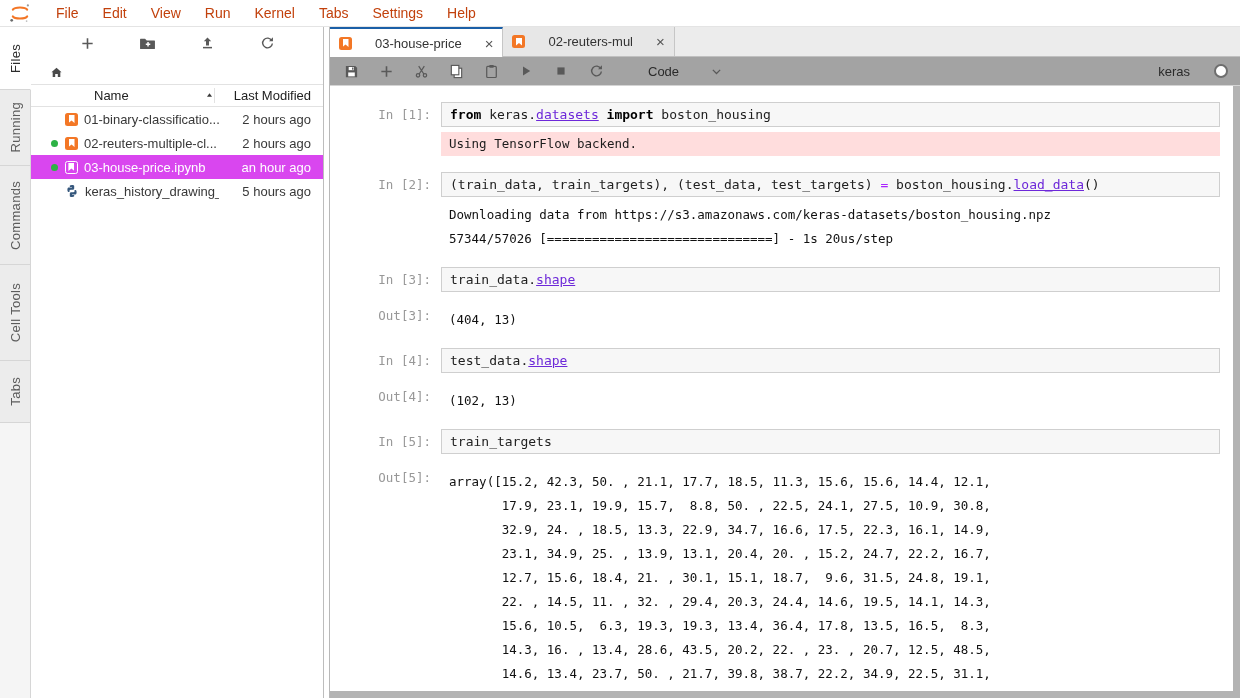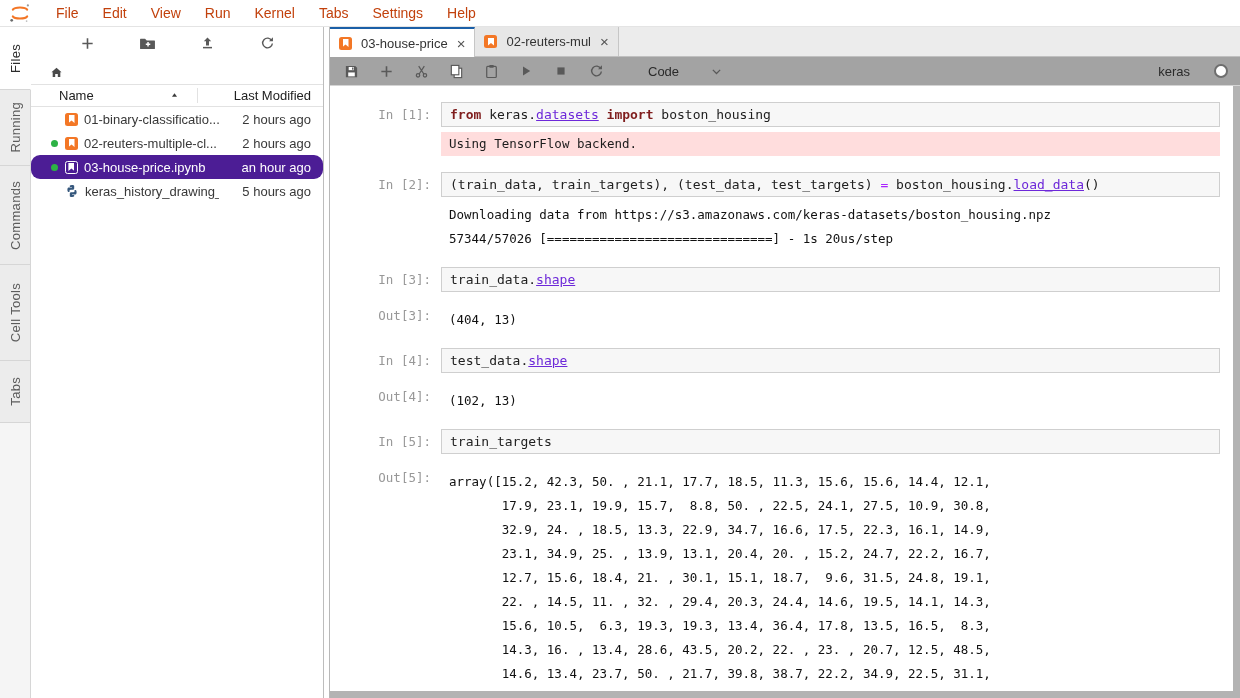--- a/index.html
+++ b/index.html
@@ -26,45 +26,45 @@
   .striptab.active span { color:#2c2c2c; }
   .stripfill { flex:1; border-right:1px solid #d6d6d6; background:#f5f5f5; }
 
   
   .fb { width:293px; flex:none; background:#fff; display:flex; flex-direction:column; border-right:1px solid #bdbdbd; }
   .fb-toolbar { height:33px; display:flex; align-items:center; justify-content:space-around; padding:0 26px; }
   .fb-btn { width:20px; height:20px; display:flex; align-items:center; justify-content:center; cursor:pointer; }
   .fb-crumb { height:24px; display:flex; align-items:center; padding-left:15px; }
   .fb-head { height:23px; display:flex; align-items:center; border-top:1px solid #e2e2e2;
              border-bottom:1px solid #e2e2e2; font-size:13px; color:#212121; }
-  .fb-head .h-name { flex:1; padding-left:28px; display:flex; align-items:center; gap:4px; font-weight:400; }
+  .fb-head .h-name { flex:1; padding-left:63px; display:flex; align-items:center; gap:4px; font-weight:400; }
   .fb-head .h-name .caret { margin-left:72px; display:flex; }
   .fb-head .h-mod { width:126px; border-left:1px solid #e2e2e2; text-align:right; padding-right:12px; font-weight:400; }
   .fb-list { flex:1; overflow:hidden; }
   .file-row { height:24px; display:flex; align-items:center; padding-left:34px; font-size:13px; color:#383838; cursor:pointer; }
   .file-row .dotslot { width:14px; margin-left:-14px; display:flex; align-items:center; }
   .run-dot { width:7px; height:7px; border-radius:50%; background:#2db245; }
   .file-row .ficon { margin-right:6px; display:flex; align-items:center; }
   .file-row .fname { flex:1; white-space:nowrap; overflow:hidden; }
   .file-row .fmod { width:104px; text-align:right; padding-right:12px; white-space:nowrap; }
-  .file-row.selected { background:#4c1d95; color:#fff;border-radius:9px; }
+  .file-row.selected { background:#d946ef; color:#fff; }
 
   .nbfile { width:13px; height:13px; border-radius:2.5px; background:#f37726; position:relative; flex:none; }
   .nbfile::after { content:""; position:absolute; left:3.5px; top:2.5px; width:6px; height:8px; background:#fff;
                    clip-path:polygon(0 0,100% 0,100% 100%,50% 68%,0 100%); }
   .nbfile.inv { background:transparent; border:1.3px solid #fff; }
   .nbfile.inv::after { background:#fff; left:2.4px; top:1.6px; }
 
   
   .divider { width:5px; flex:none; background:#fff; }
 
   
   .nb { flex:1; min-width:0; display:flex; flex-direction:column; border-left:1px solid #b8b8b8; }
   .nb-tabbar { height:30px; flex:none; background:#ececec; border-bottom:1px solid #c0c0c0; display:flex; }
-  .nb-tab { display:flex; align-items:center; gap:9px; padding:0 9px; font-size:13px; color:#333;
+  .nb-tab { display:flex; align-items:center; gap:23px; padding:0 9px; font-size:13px; color:#333;
             background:#e7e7e7; border-right:1px solid #c6c6c6; position:relative; cursor:pointer; }
   .nb-tab .tlabel { max-width:97px; overflow:hidden; white-space:nowrap; }
   .nb-tab .tclose { font-size:15px; color:#555; line-height:1; cursor:pointer; }
   .nb-tab.active { background:#fff; border-top:2px solid #1b5fa7; margin-bottom:-1px; z-index:2; border-left:1px solid #c6c6c6; margin-left:-1px;}
   .nb-tab:first-child.active { margin-left:0; border-left:none; }
 
   .nb-toolbar { height:29px; flex:none; background:#a3a3a3; border-bottom:1px solid #d4d4d4;
                 display:flex; align-items:center; padding:0 12px; gap:17px; }
   .tb-btn { width:18px; height:18px; display:flex; align-items:center; justify-content:center; cursor:pointer; }
   .celltype { margin-left:26px; display:flex; align-items:center; gap:30px; font-size:13px; color:#2a2a2a; cursor:pointer; }
@@ -74,21 +74,21 @@
 
   .nb-content { flex:1; min-height:0; position:relative; background:#fff; overflow:hidden; }
   .cells { padding-left:15px; }
   .cellrow { display:flex; align-items:flex-start; }
   .prompt { width:96px; flex:none; text-align:right; padding-right:10px;
             font-family:"DejaVu Sans Mono", monospace; font-size:12.5px; color:#989898; line-height:16px; }
   .cellrow.code { margin-top:16px; }
   .cellrow.code .prompt { padding-top:5px; }
   .codebox { flex:1; margin-right:20px; background:#f7f7f7; border:1px solid #cfcfcf; padding:3px 8px;
              font-family:"DejaVu Sans Mono", monospace; font-size:13px; line-height:17px; white-space:pre; color:#212121; }
-  .tok-kw { color:#7f1d1d; font-weight:bold; }
+  .tok-kw { color:#000000; font-weight:bold; }
   .tok-pr { color:#6d28d9;text-decoration:underline; }
   .tok-op { color:#aa22ff; }
   .cellrow.stderr { margin-top:5px; }
   .errband { flex:1; margin-right:20px; background:#ffdddd; padding:4px 8px;
              font-family:"DejaVu Sans Mono", monospace; font-size:12.5px; line-height:16px; color:#1c1c1c; white-space:pre; }
   .cellrow.stream { margin-top:6px; }
   .cellrow.result { margin-top:16px; }
   .outpre { margin:0; padding-left:8px; font-family:"DejaVu Sans Mono", monospace; font-size:12.5px;
             line-height:24px; color:#111; white-space:pre; }
 

